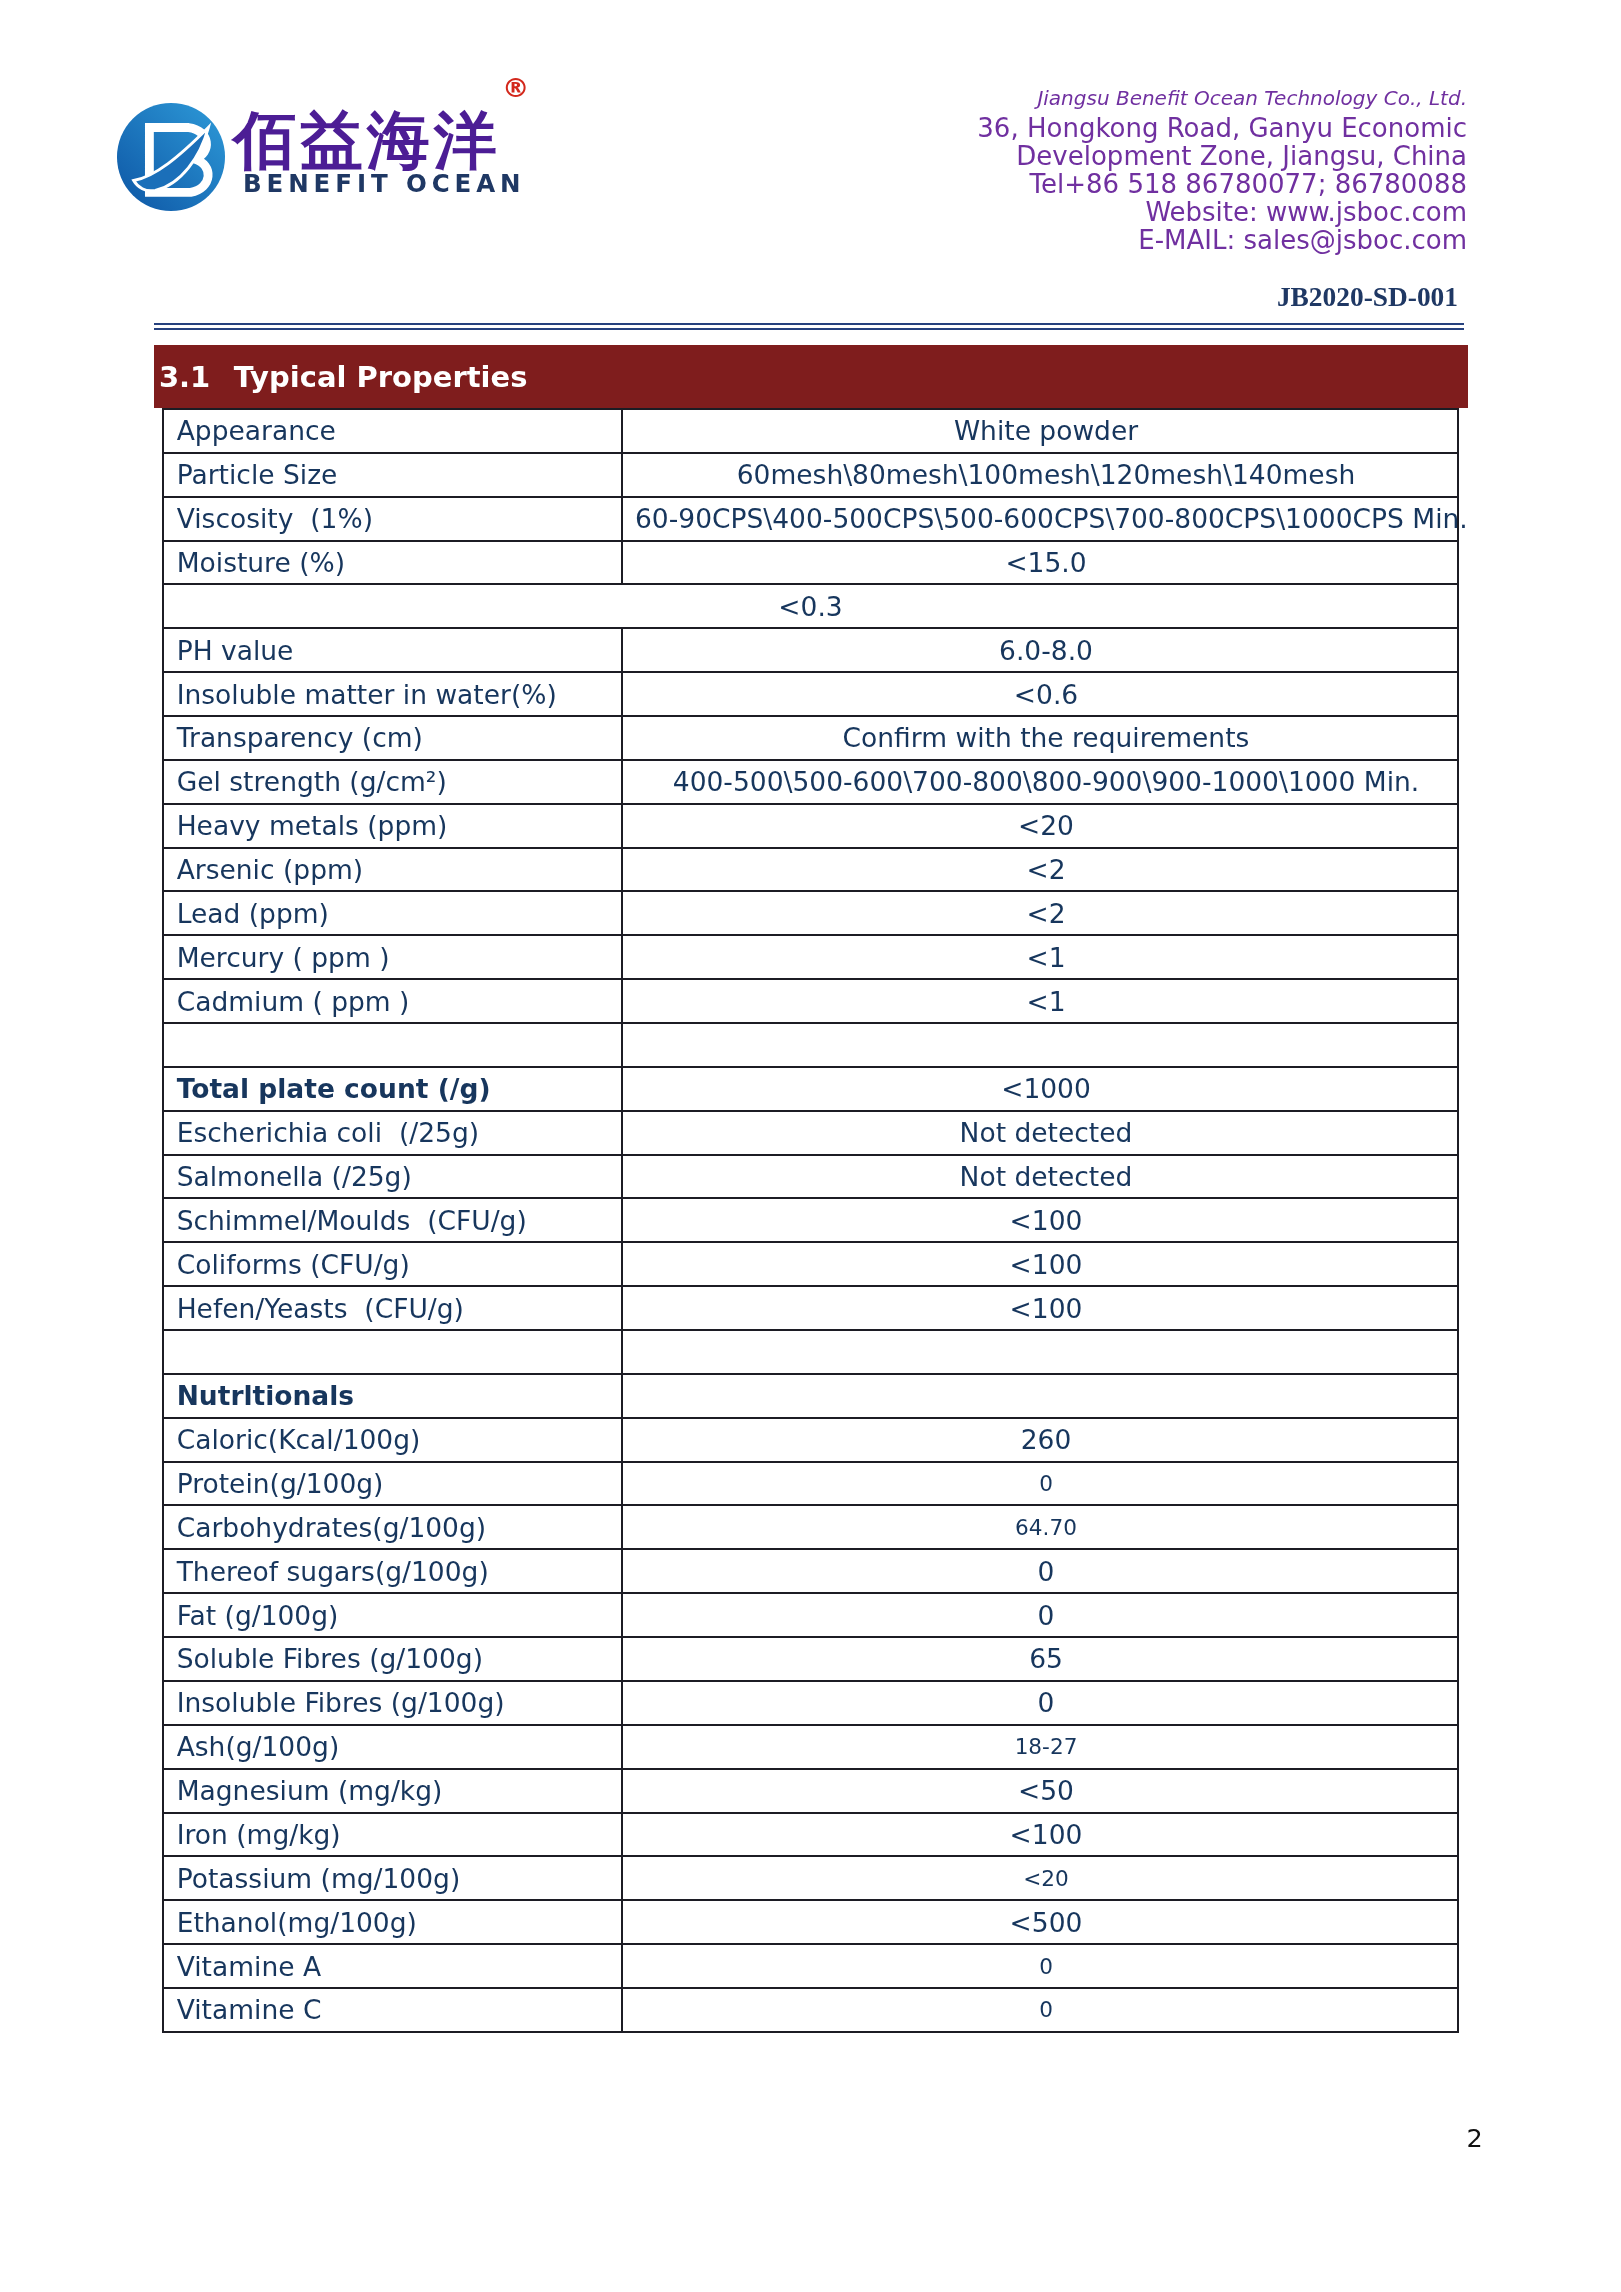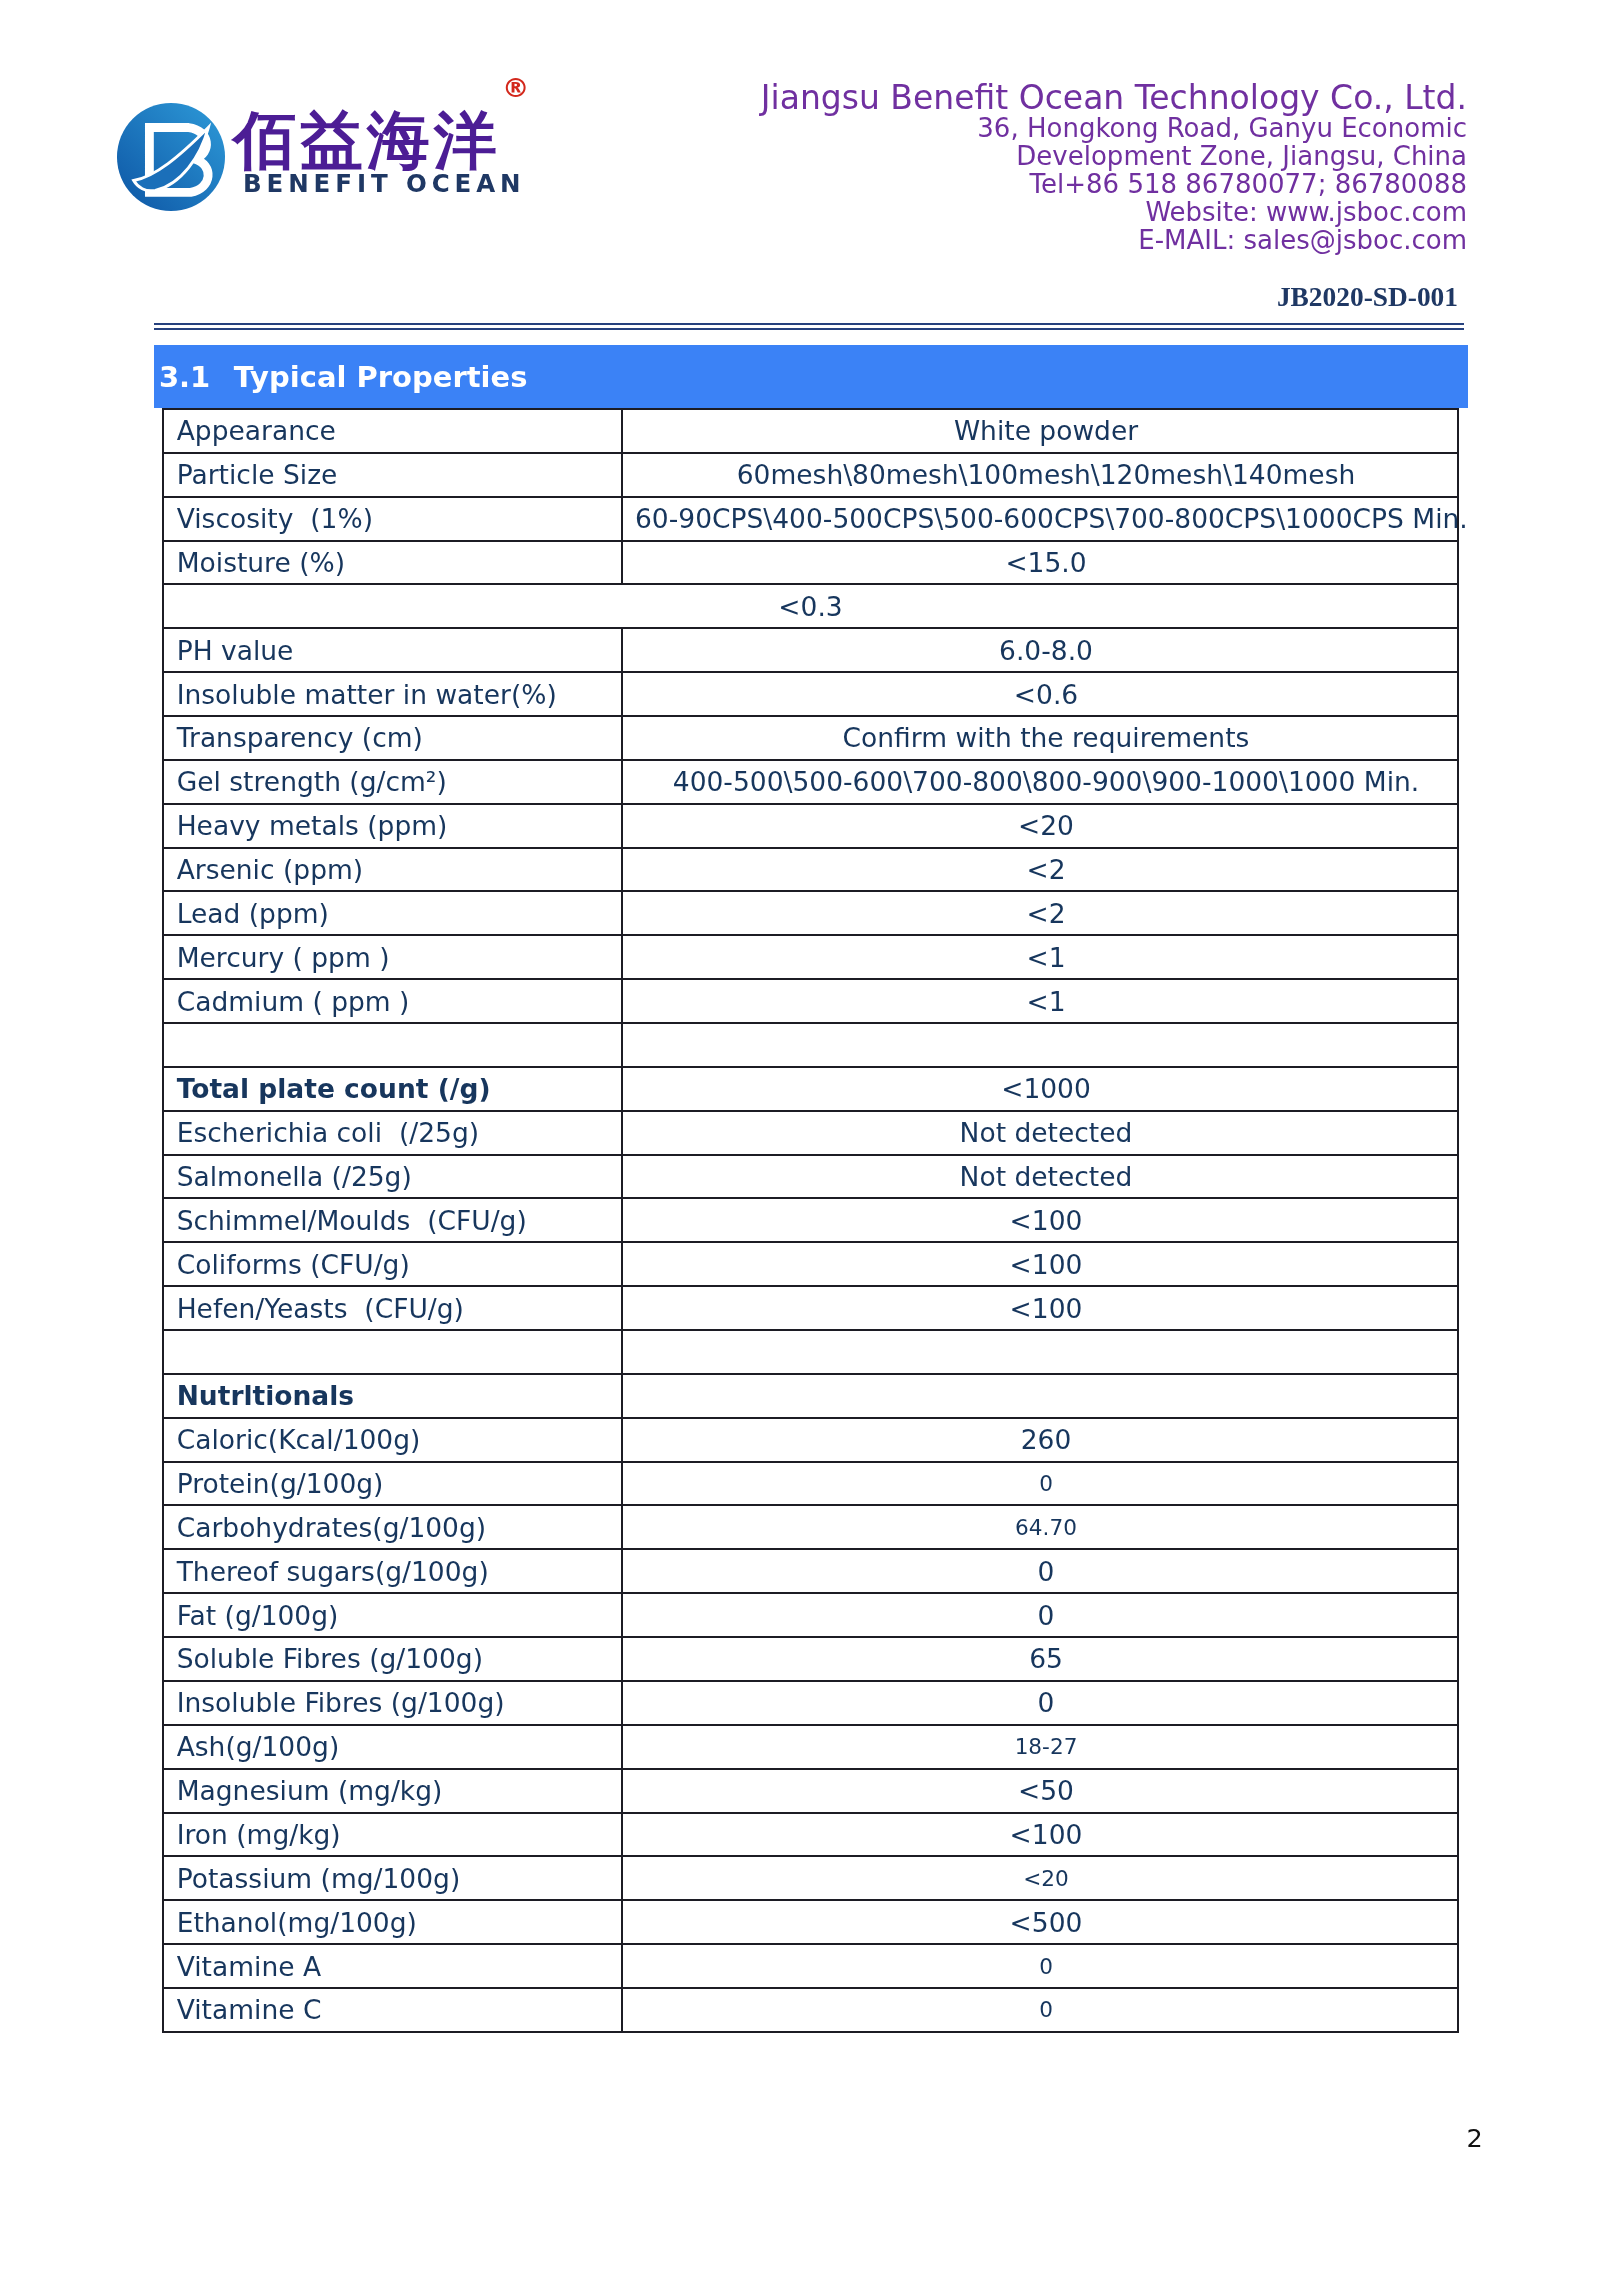--- a/index.html
+++ b/index.html
@@ -17,35 +17,35 @@
     position:absolute; left:502px; top:74px; font-size:27.4px; line-height:27.4px;
     color:#d3281c; font-weight:bold;
   }
   .brand-name {
     position:absolute; left:243px; top:171px; font-size:24.5px; line-height:25.5px;
     font-weight:bold; color:#1f3864; letter-spacing:4.9px; white-space:pre;
   }
   .company-block {
     position:absolute; right:154px; top:82px; text-align:right; color:#7030a0;
   }
-  .company-name { font-size:33px; line-height:32px; }
+  .company-name { font-size:20px; line-height:32px;font-style:italic; }
   .company-line { font-size:26px; line-height:28px; }
   
   .doc-number {
     position:absolute; right:163px; top:282px; color:#1f3864;
     font-family:"Liberation Serif", serif; font-weight:bold; font-size:27.4px;
   }
   .header-rule {
     position:absolute; left:154px; top:323px; width:1310px; height:2.9px;
     border-top:2px solid #26417e; border-bottom:2.9px solid #26417e;
   }
   
   .section-bar {
     position:absolute; left:154px; top:345px; width:1314px; height:63px;
-    background:#3b82f6; color:#ffffff; display:flex; align-items:center;
+    background:#7f1d1d; color:#ffffff; display:flex; align-items:center;
     box-sizing:border-box; padding-left:4.9px; font-weight:bold; font-size:29px;
   }
   .section-bar .num { margin-right:23.5px; }
   
   .props-table {
     position:absolute; left:162px; top:408px; width:1297px; height:1625px;
     border:2.9px solid #1c1c24; box-sizing:border-box;
     display:flex; flex-direction:column;
   }
   .t-row { flex:1 1 0; min-height:0; display:flex; border-bottom:2px solid #1c1c24;gap:12px; }

